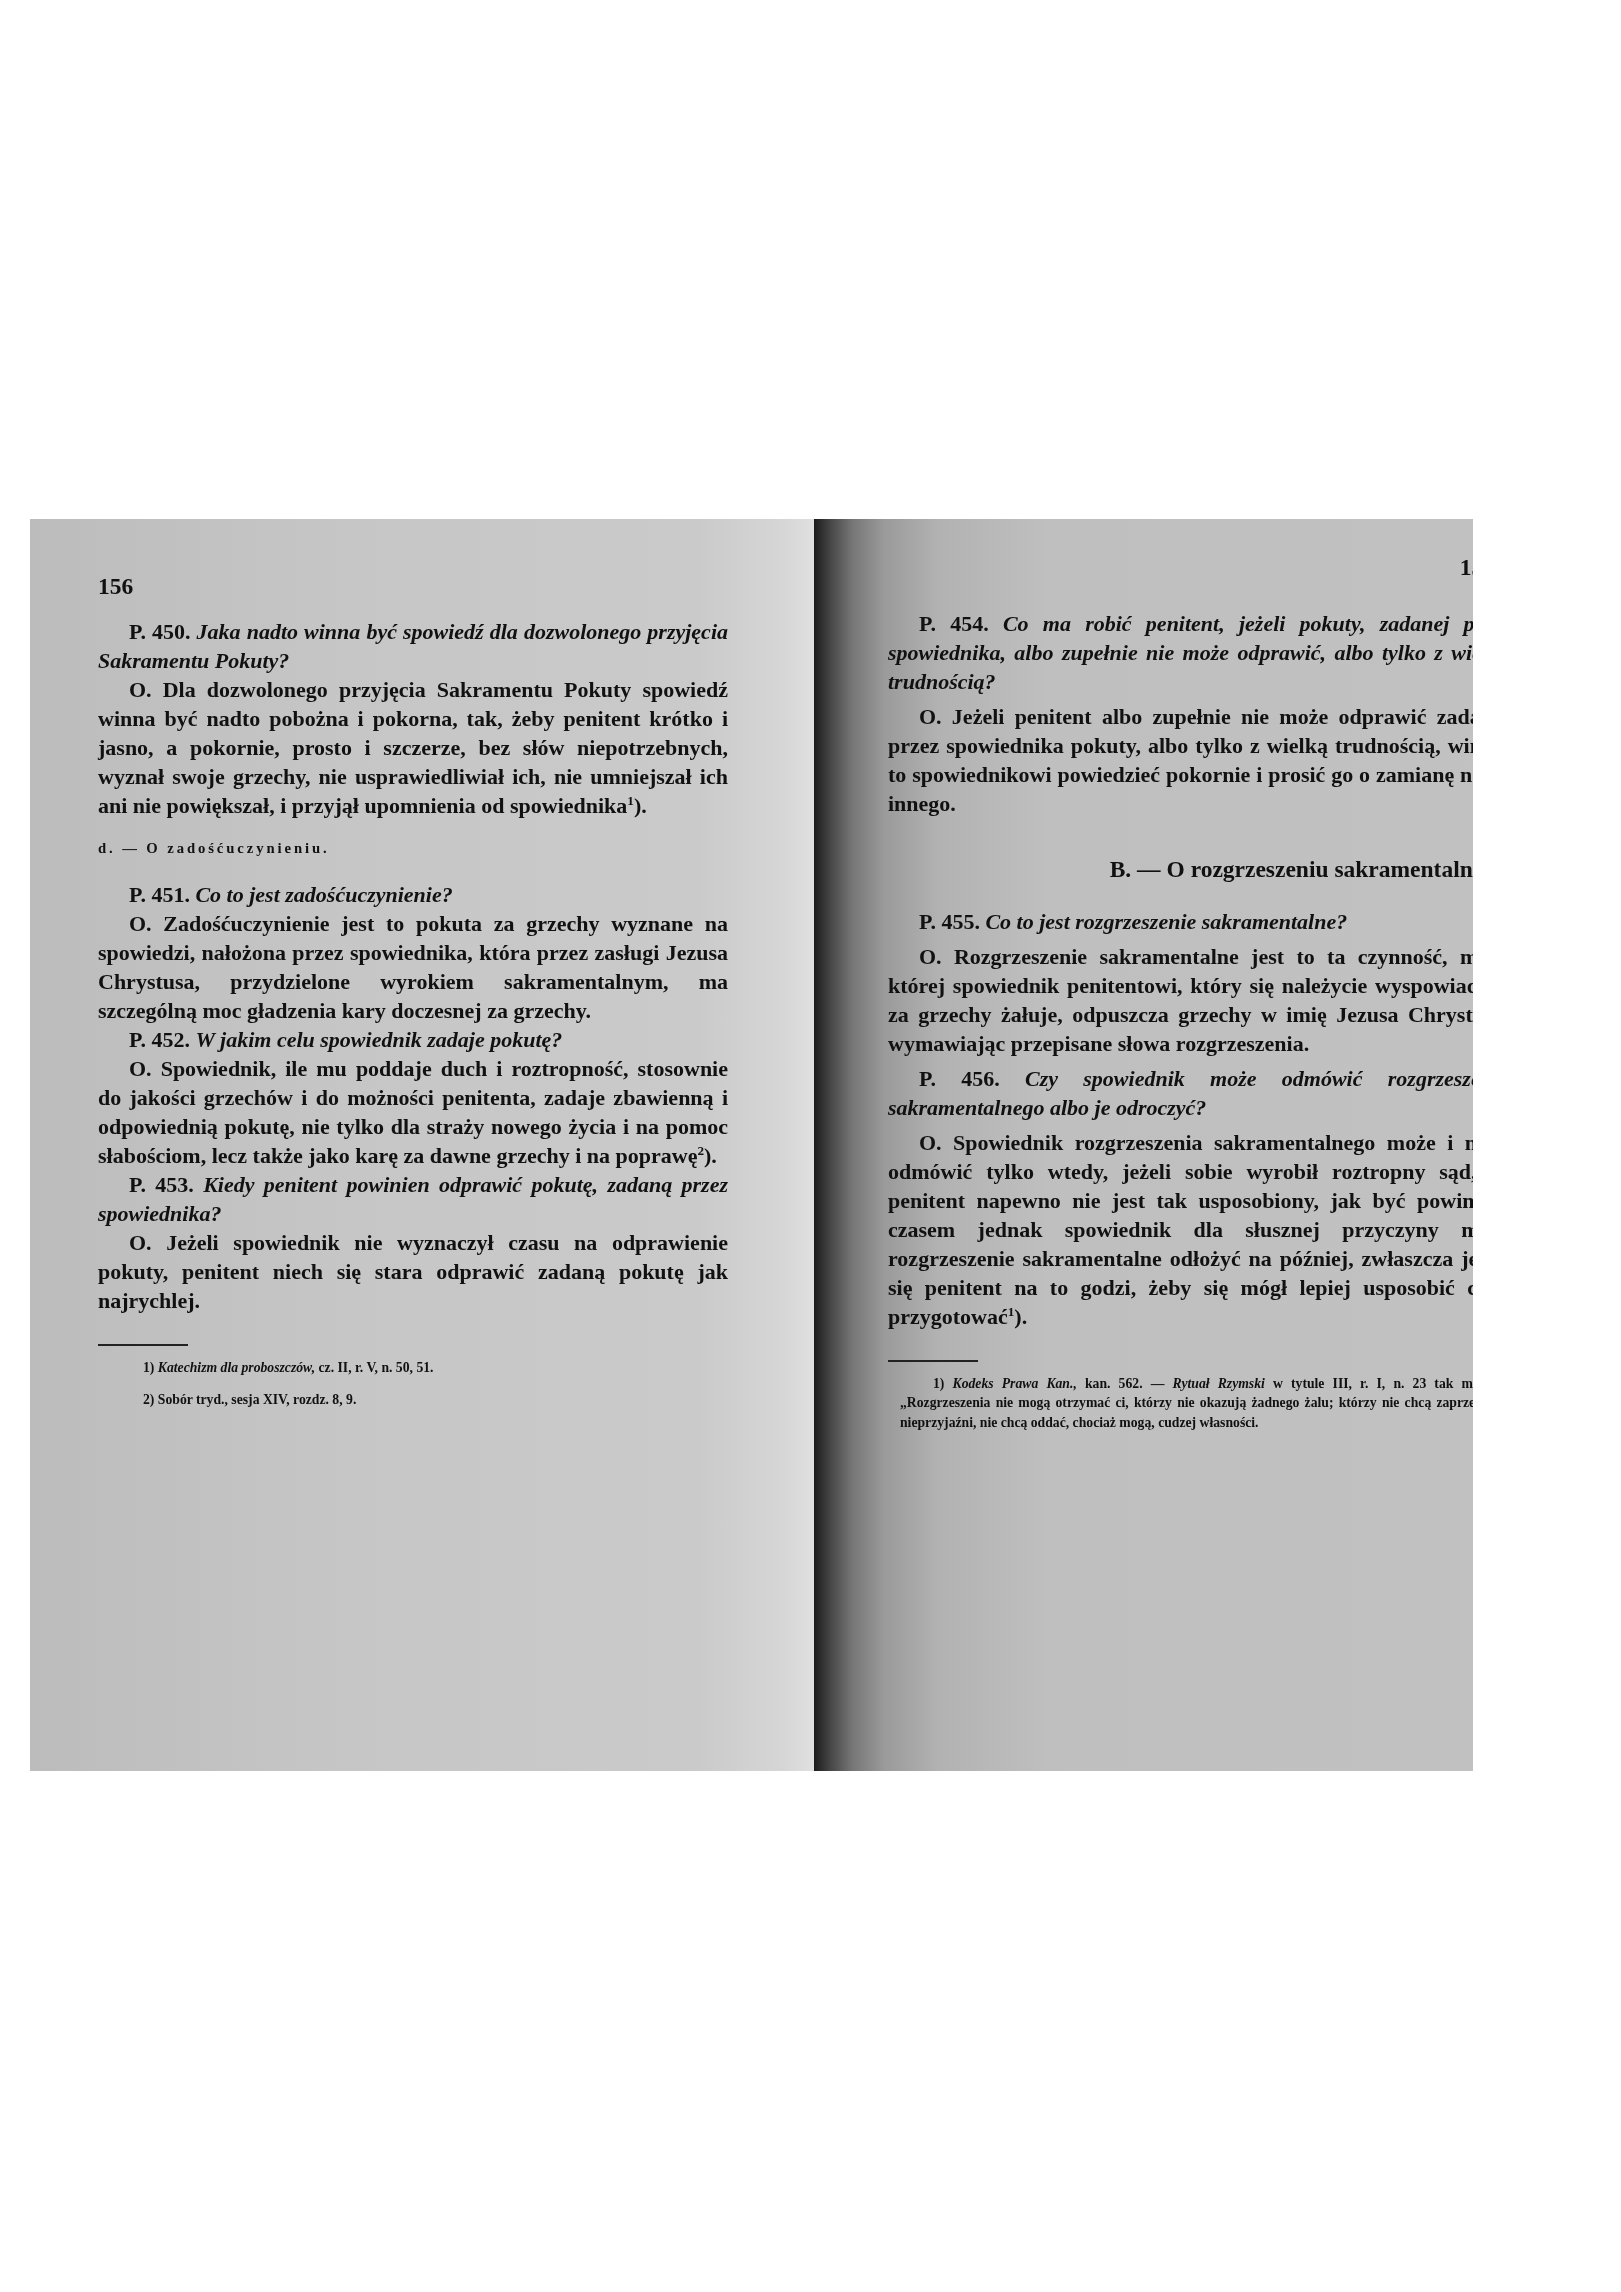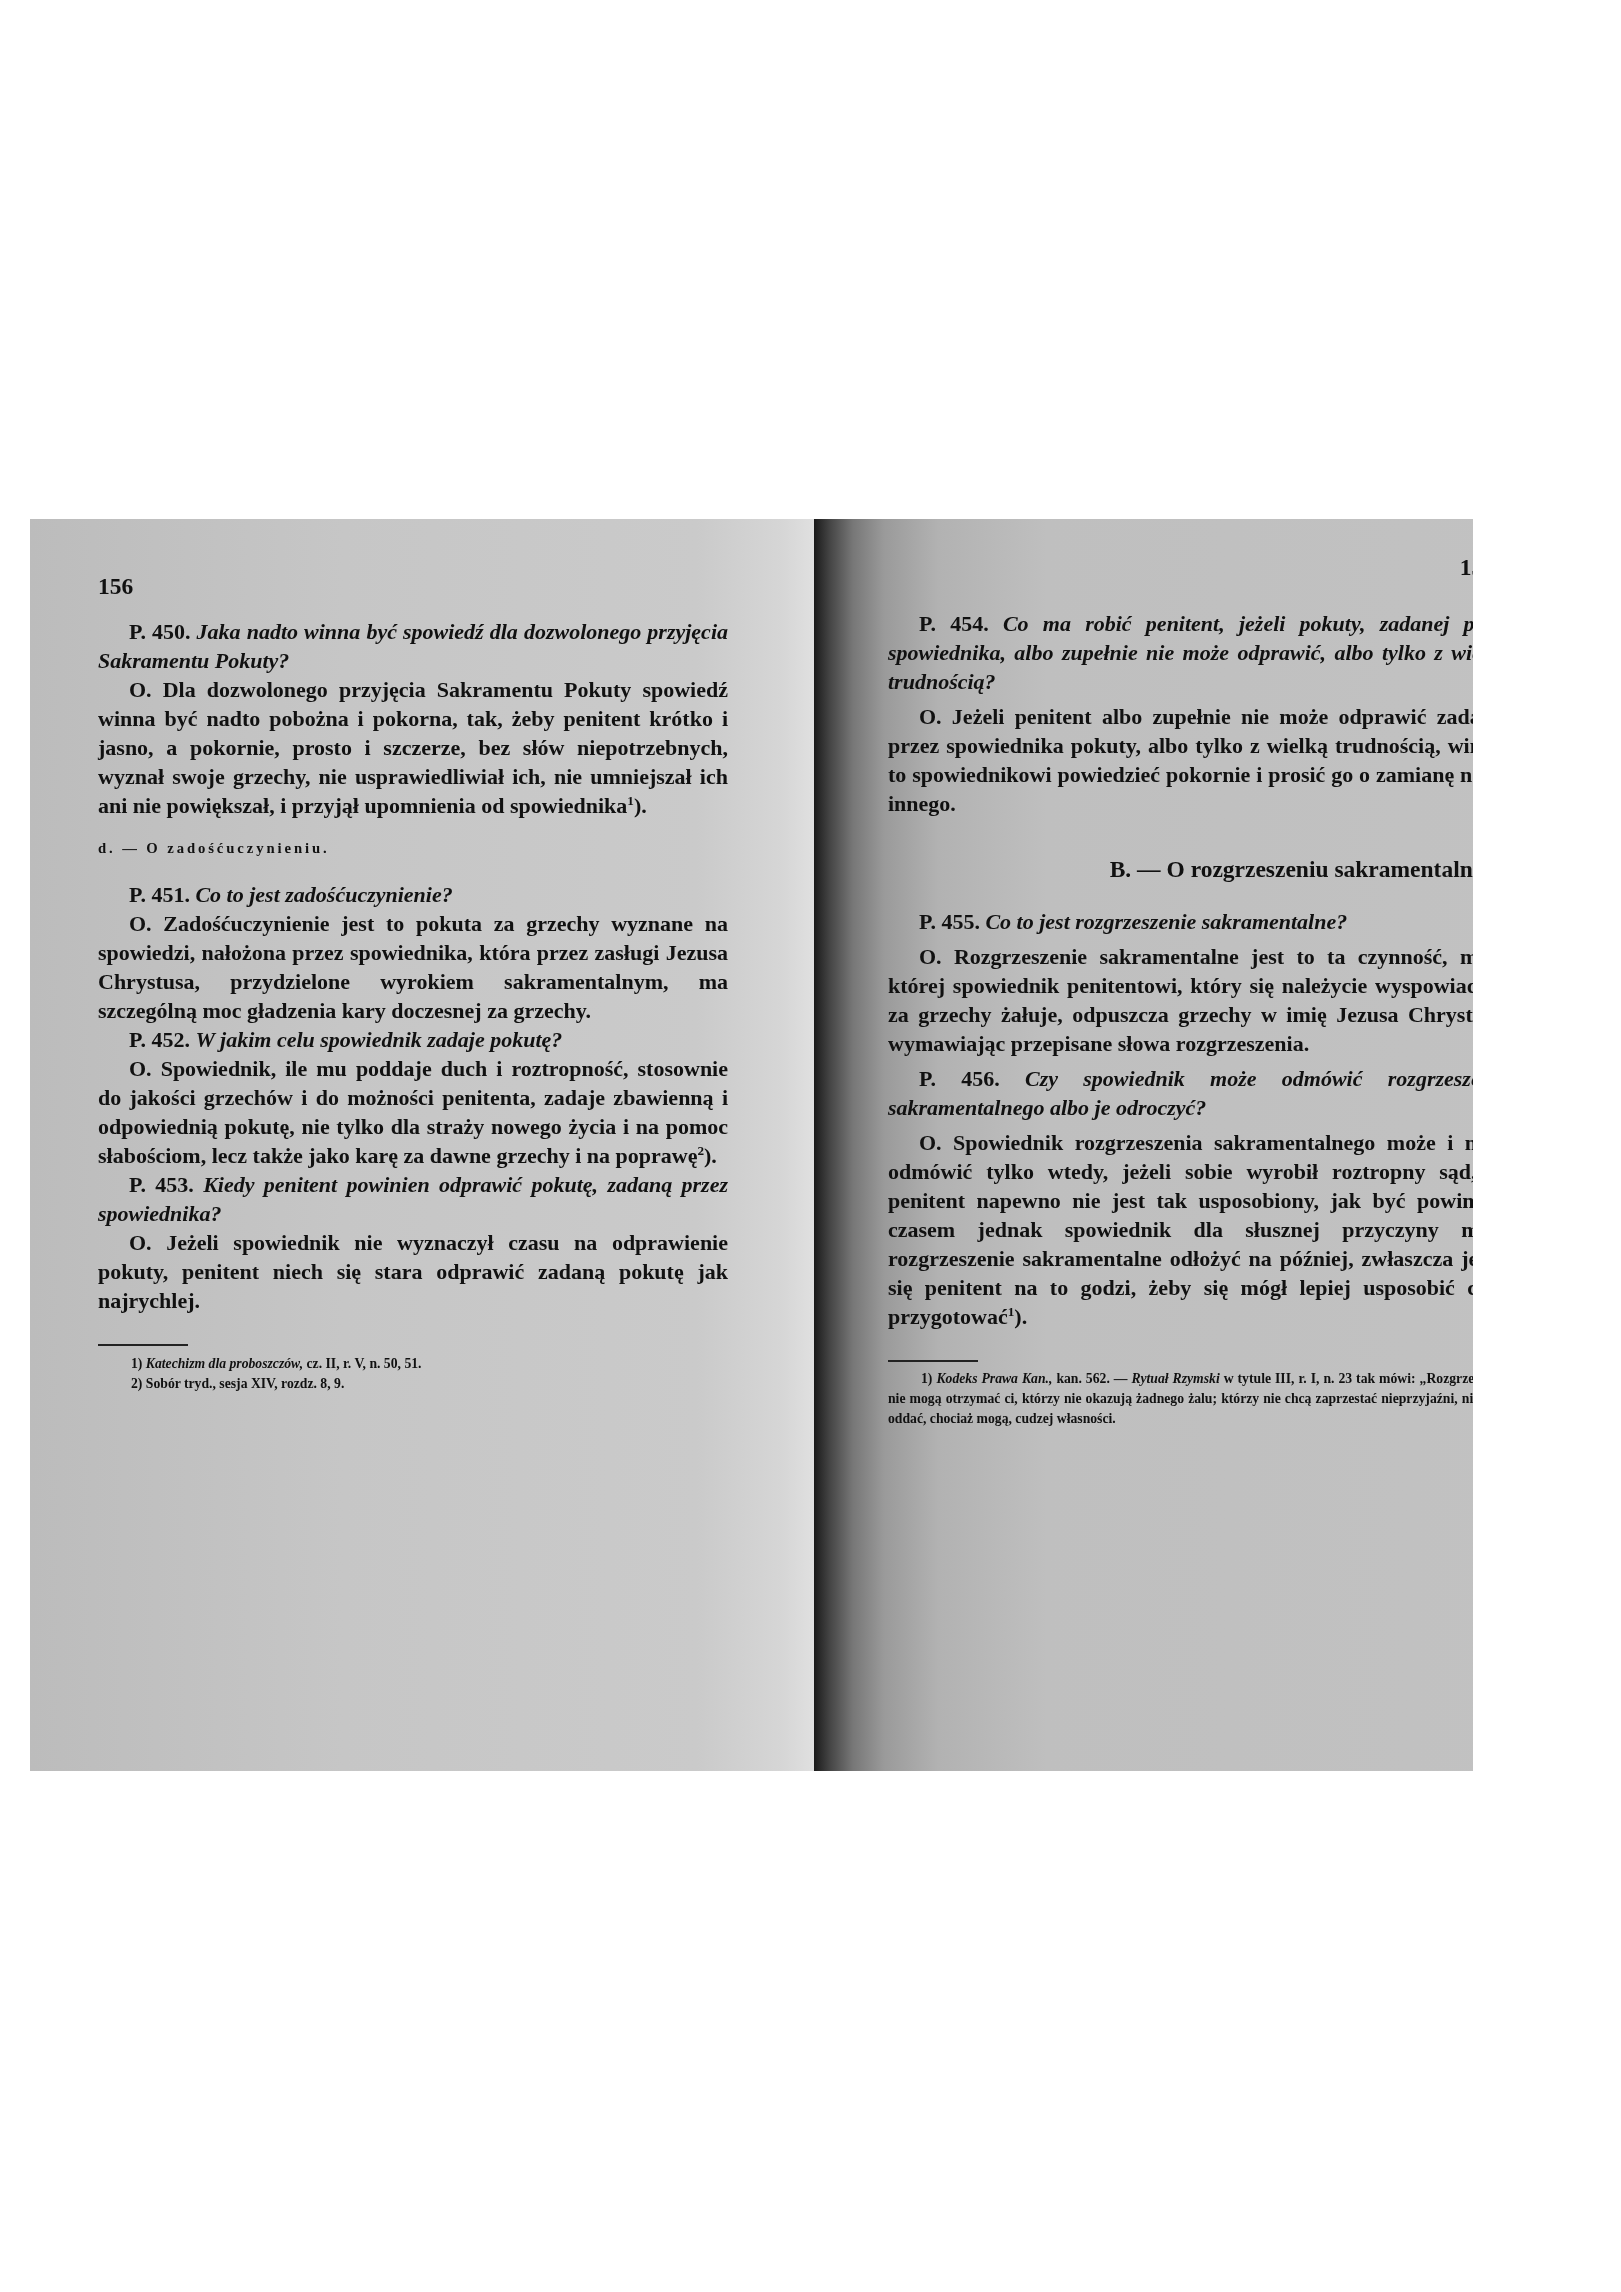--- a/index.html
+++ b/index.html
@@ -90,21 +90,21 @@
     height: 2px;
     background: #222;
     margin: 29px 0 7.8px 0;
   }
   .footnotes {
     font-size: 13.7px;
     line-height: 19.6px;
     font-weight: bold;
   }
   .footnote {
-    margin: 0;
+    margin: 12px;
     text-indent: 33px;
     text-align: justify;
     font-family: Liberation Serif, serif;
   }
   .fn-src { font-style: italic; }
   sup { font-size: 60%; line-height: 0; }
 </style>
 </head>
 <body>
 

